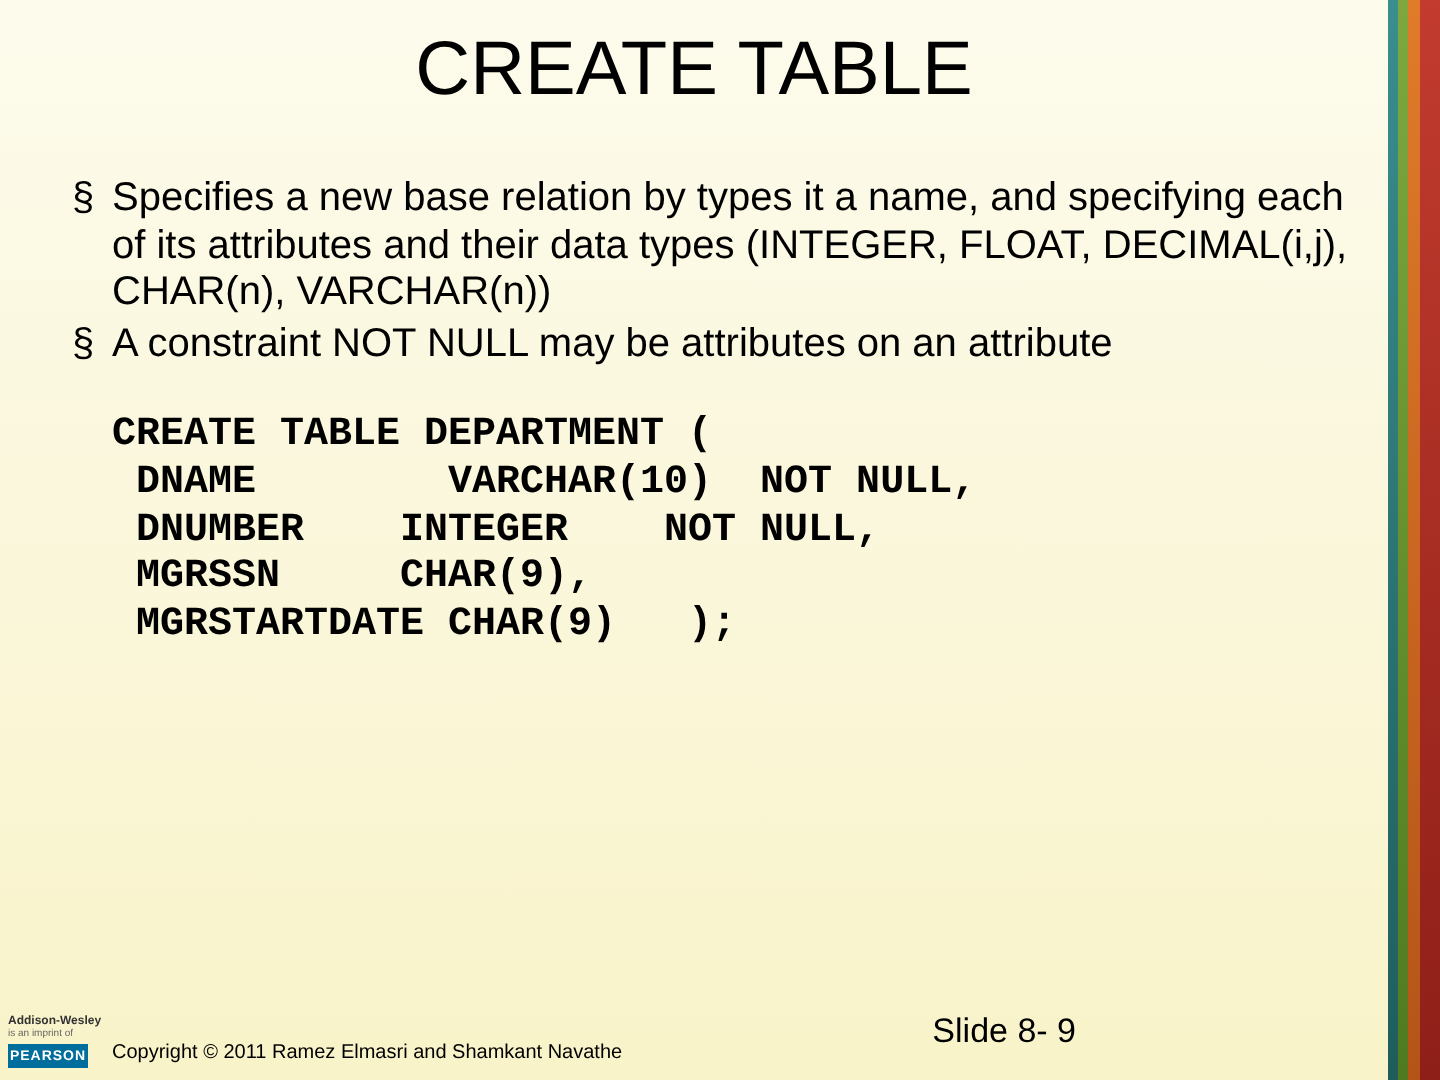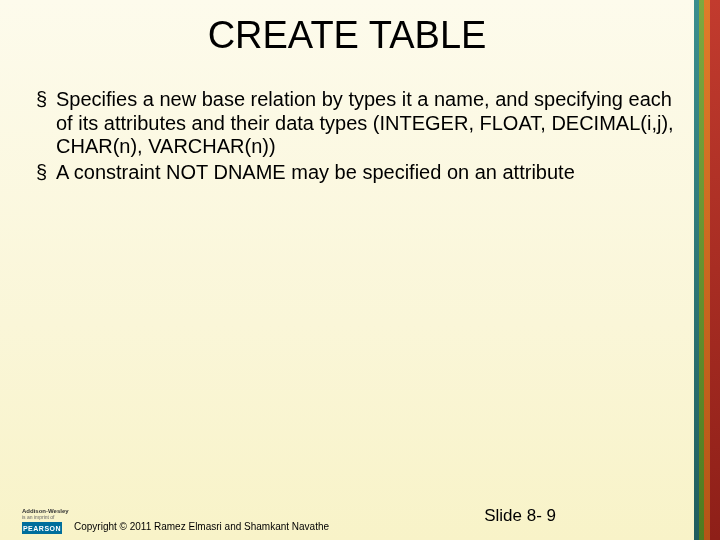--- a/index.html
+++ b/index.html
@@ -77,21 +77,21 @@
     font-family: "Courier New", Courier, monospace;
     font-size: 20px;
     font-weight: bold;
     line-height: 1.18;
     white-space: pre;
     color: #000;
   }
   .footer {
     position: absolute;
     bottom: 0;
-    left: 18px;
+    left: 0;
     width: 588px;
     height: 56px;
   }
   .pearson-block {
     position: absolute;
     left: 4px;
     bottom: 6px;
     width: 44px;
   }
   .aw-label {
@@ -149,22 +149,27 @@
     <div class="stripe green"></div>
     <div class="stripe orange"></div>
     <div class="stripe red"></div>
   </div>
 
   <div class="title">CREATE TABLE</div>
 
   <div class="body">
     <ul class="bullets">
       <li>Specifies a new base relation by types it a name, and specifying each of its attributes and their data types (INTEGER, FLOAT, DECIMAL(i,j), CHAR(n), VARCHAR(n))</li>
-      <li>A constraint NOT DNAME may be specified on an attribute</li>
+      <li>A constraint NOT NULL may be attributes on an attribute</li>
     </ul>
+    <div class="code-block">CREATE TABLE DEPARTMENT (
+ DNAME        VARCHAR(10)  NOT NULL,
+ DNUMBER    INTEGER    NOT NULL,
+ MGRSSN     CHAR(9),
+ MGRSTARTDATE CHAR(9)   );</div>
   </div>
 
   <div class="footer">
     <div class="pearson-block">
       <div class="aw-label">Addison-Wesley</div>
       <div class="aw-sub">is an imprint of</div>
       <div class="pearson-logo">PEARSON</div>
     </div>
     <div class="copyright">Copyright © 2011 Ramez Elmasri and Shamkant Navathe</div>
     <div class="slide-number">Slide 8- 9</div>

